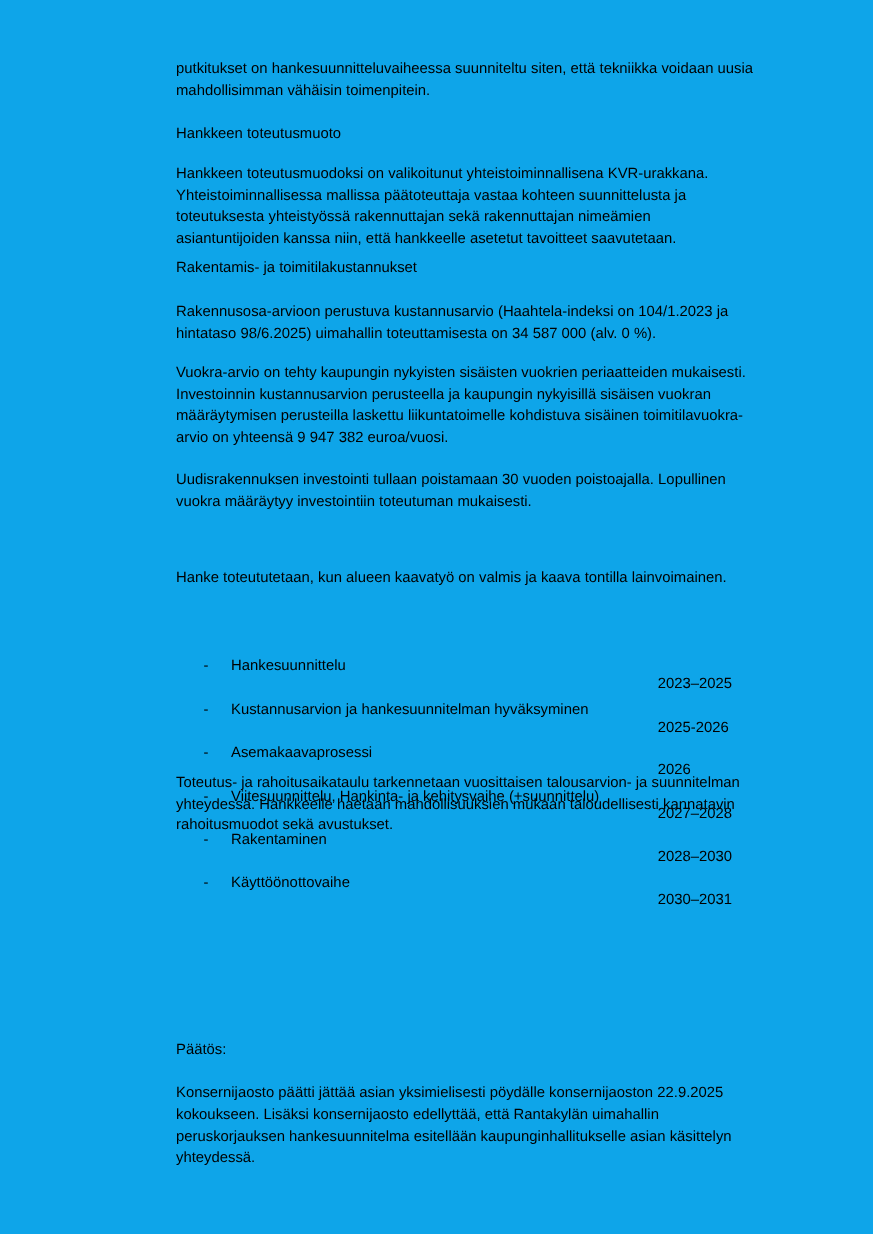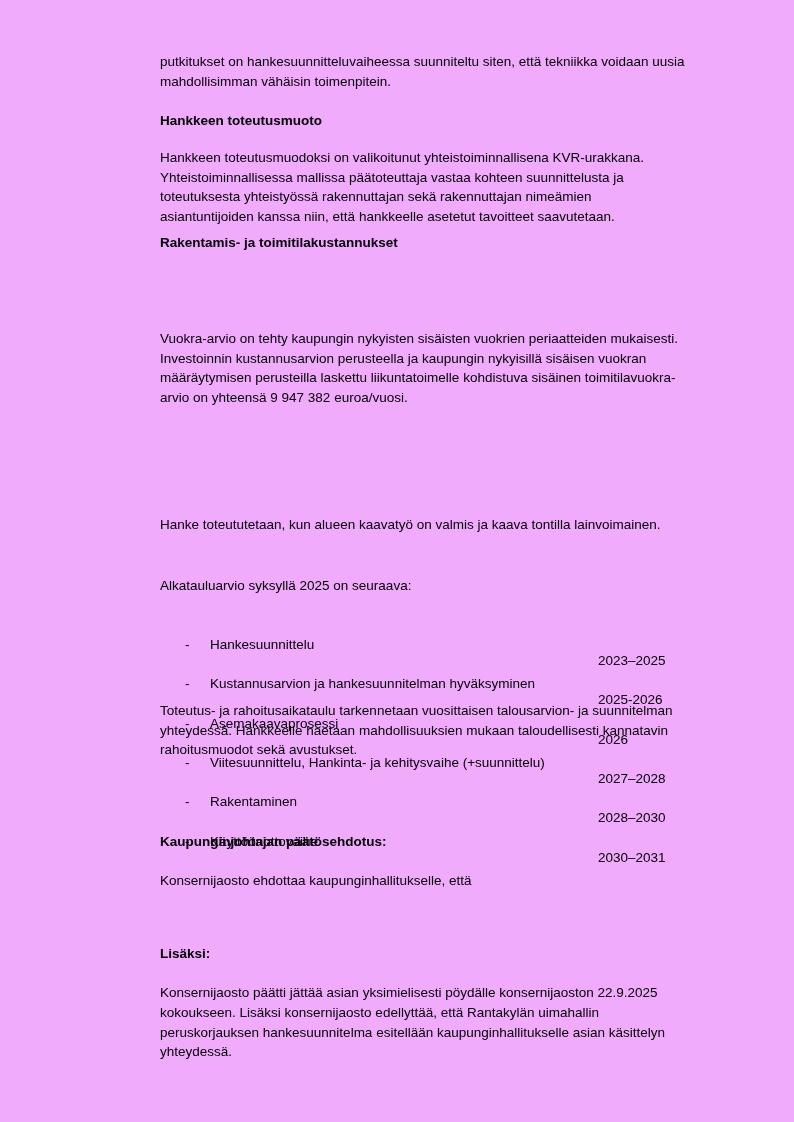--- a/index.html
+++ b/index.html
@@ -4,35 +4,35 @@
 <style>
   html, body {
     margin: 0;
     padding: 0;
     background: #ffffff;
   }
   .page {
     position: relative;
     width: 794px;
     height: 1122px;
-    background: #f0abfc;
+    background: #0ea5e9;
     color: #000000;
     font-family: "Liberation Sans", sans-serif;
     font-size: 13.5px;
     line-height: 19.7px;
     overflow: hidden;
   }
   .block {
     position: absolute;
     left: 160px;
     width: 582px;
     white-space: pre-line;
   }
   .heading {
-    font-weight: bold;
+    font-weight: normal;
   }
   .schedule-row {
     position: relative;
     height: 19.7px;
     padding-left: 50px;
     white-space: nowrap;
   }
   .schedule-row .dash {
     position: absolute;
     left: 25px;
@@ -54,32 +54,35 @@
 
   <div class="block heading" style="top:111px">Hankkeen toteutusmuoto</div>
 
   <div class="block" style="top:148px">Hankkeen toteutusmuodoksi on valikoitunut yhteistoiminnallisena KVR-urakkana.
 Yhteistoiminnallisessa mallissa päätoteuttaja vastaa kohteen suunnittelusta ja
 toteutuksesta yhteistyössä rakennuttajan sekä rakennuttajan nimeämien
 asiantuntijoiden kanssa niin, että hankkeelle asetetut tavoitteet saavutetaan.</div>
 
   <div class="block heading" style="top:233px">Rakentamis- ja toimitilakustannukset</div>
 
+  <div class="block" style="top:273px">Rakennusosa-arvioon perustuva kustannusarvio (Haahtela-indeksi on 104/1.2023 ja
+hintataso 98/6.2025) uimahallin toteuttamisesta on 34 587 000 (alv. 0 %).</div>
 
   <div class="block" style="top:329px">Vuokra-arvio on tehty kaupungin nykyisten sisäisten vuokrien periaatteiden mukaisesti.
 Investoinnin kustannusarvion perusteella ja kaupungin nykyisillä sisäisen vuokran
 määräytymisen perusteilla laskettu liikuntatoimelle kohdistuva sisäinen toimitilavuokra-
 arvio on yhteensä 9 947 382 euroa/vuosi.</div>
 
+  <div class="block" style="top:426px">Uudisrakennuksen investointi tullaan poistamaan 30 vuoden poistoajalla. Lopullinen
+vuokra määräytyy investointiin toteutuman mukaisesti.</div>
 
 
   <div class="block" style="top:515px">Hanke toteututetaan, kun alueen kaavatyö on valmis ja kaava tontilla lainvoimainen.</div>
 
   <div class="block" style="top:556px">
-    <div>Alkatauluarvio syksyllä 2025 on seuraava:</div>
 
     <div class="schedule-row">
       <span class="dash">-</span>
       <span>Hankesuunnittelu</span>
       <span class="years">2023–2025</span>
     </div>
     <div class="schedule-row">
       <span class="dash">-</span>
       <span>Kustannusarvion ja hankesuunnitelman hyväksyminen</span>
       <span class="years">2025-2026</span>
@@ -104,27 +107,23 @@
       <span>Käyttöönottovaihe</span>
       <span class="years">2030–2031</span>
     </div>
   </div>
 
   <div class="block" style="top:701px">Toteutus- ja rahoitusaikataulu tarkennetaan vuosittaisen talousarvion- ja suunnitelman
 yhteydessä. Hankkeelle haetaan mahdollisuuksien mukaan taloudellisesti kannatavin
 rahoitusmuodot sekä avustukset.</div>
 
 
-  <div class="block" style="top:812px">
-    <div class="heading">Kaupunginjohtajan päätösehdotus:</div>
-    <div>Konsernijaosto ehdottaa kaupunginhallitukselle, että</div>
-  </div>
 
 
   <div class="block" style="top:924px">
-    <div class="heading">Lisäksi:</div>
+    <div class="heading">Päätös:</div>
     <div>Konsernijaosto päätti jättää asian yksimielisesti pöydälle konsernijaoston 22.9.2025
 kokoukseen. Lisäksi konsernijaosto edellyttää, että Rantakylän uimahallin
 peruskorjauksen hankesuunnitelma esitellään kaupunginhallitukselle asian käsittelyn
 yhteydessä.</div>
   </div>
 
 </div>
 
 </body></html>

